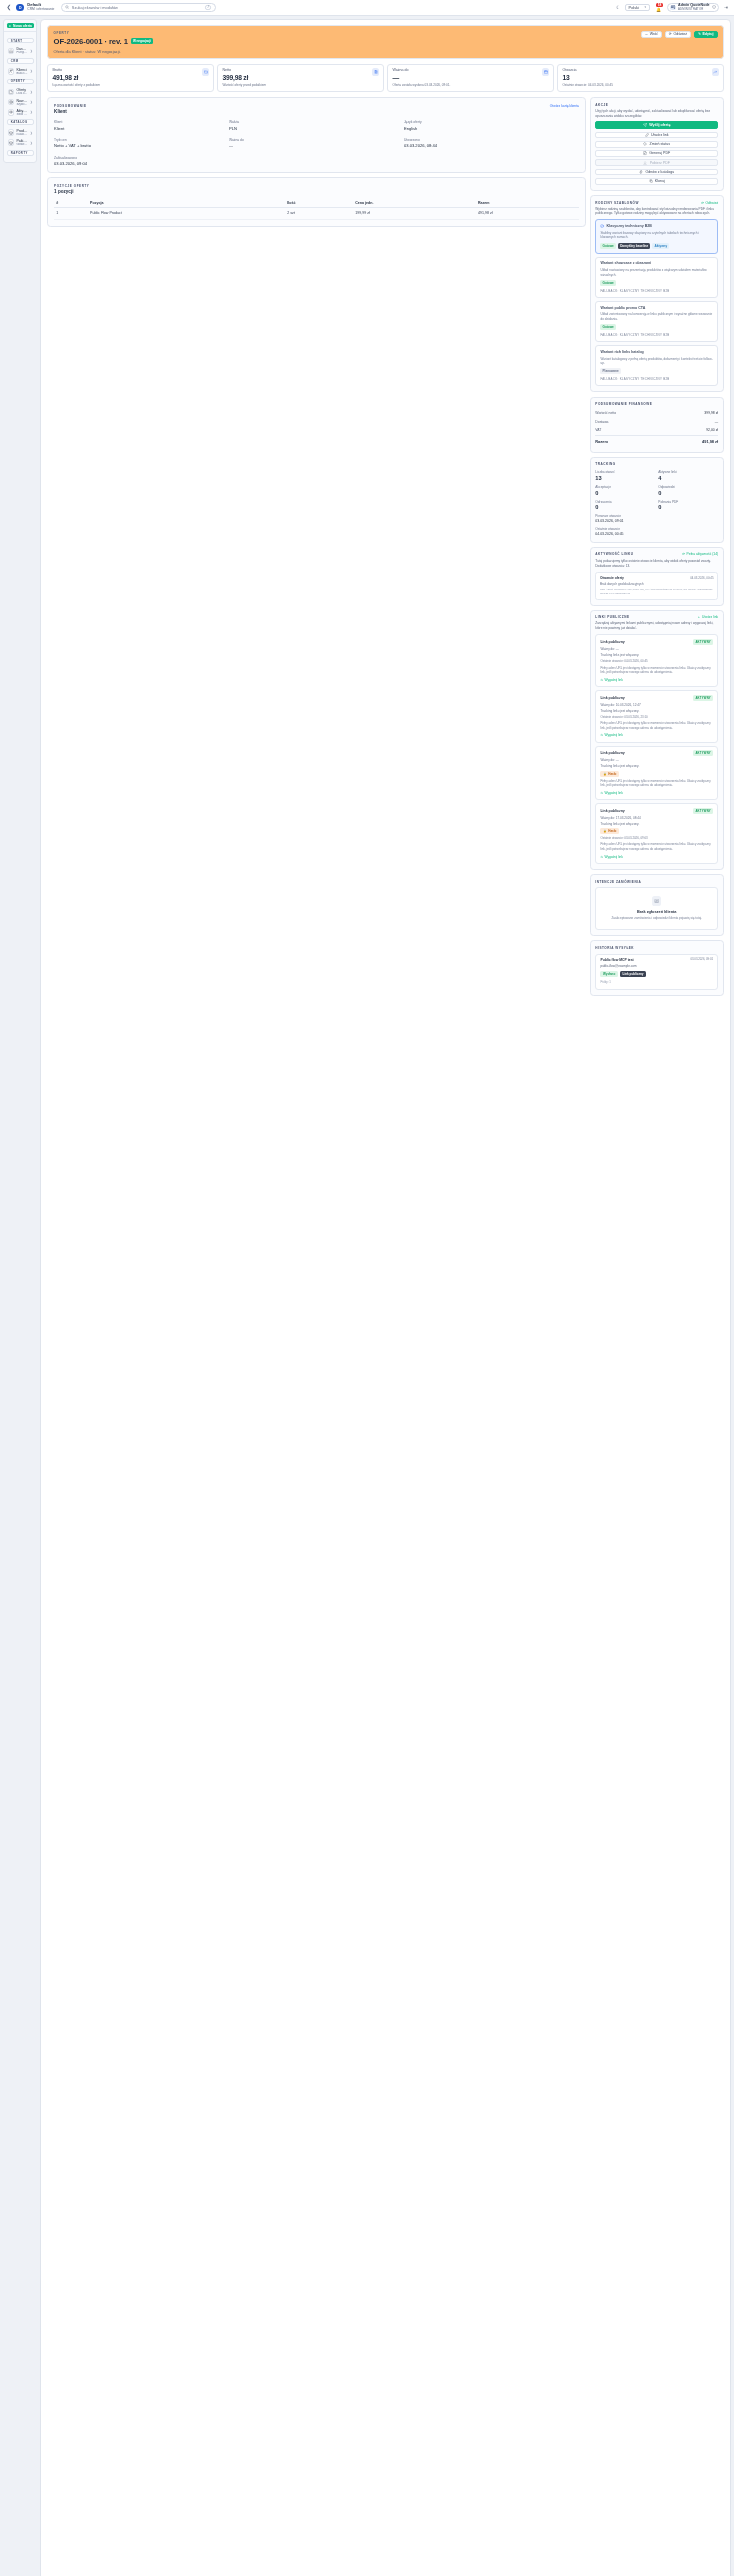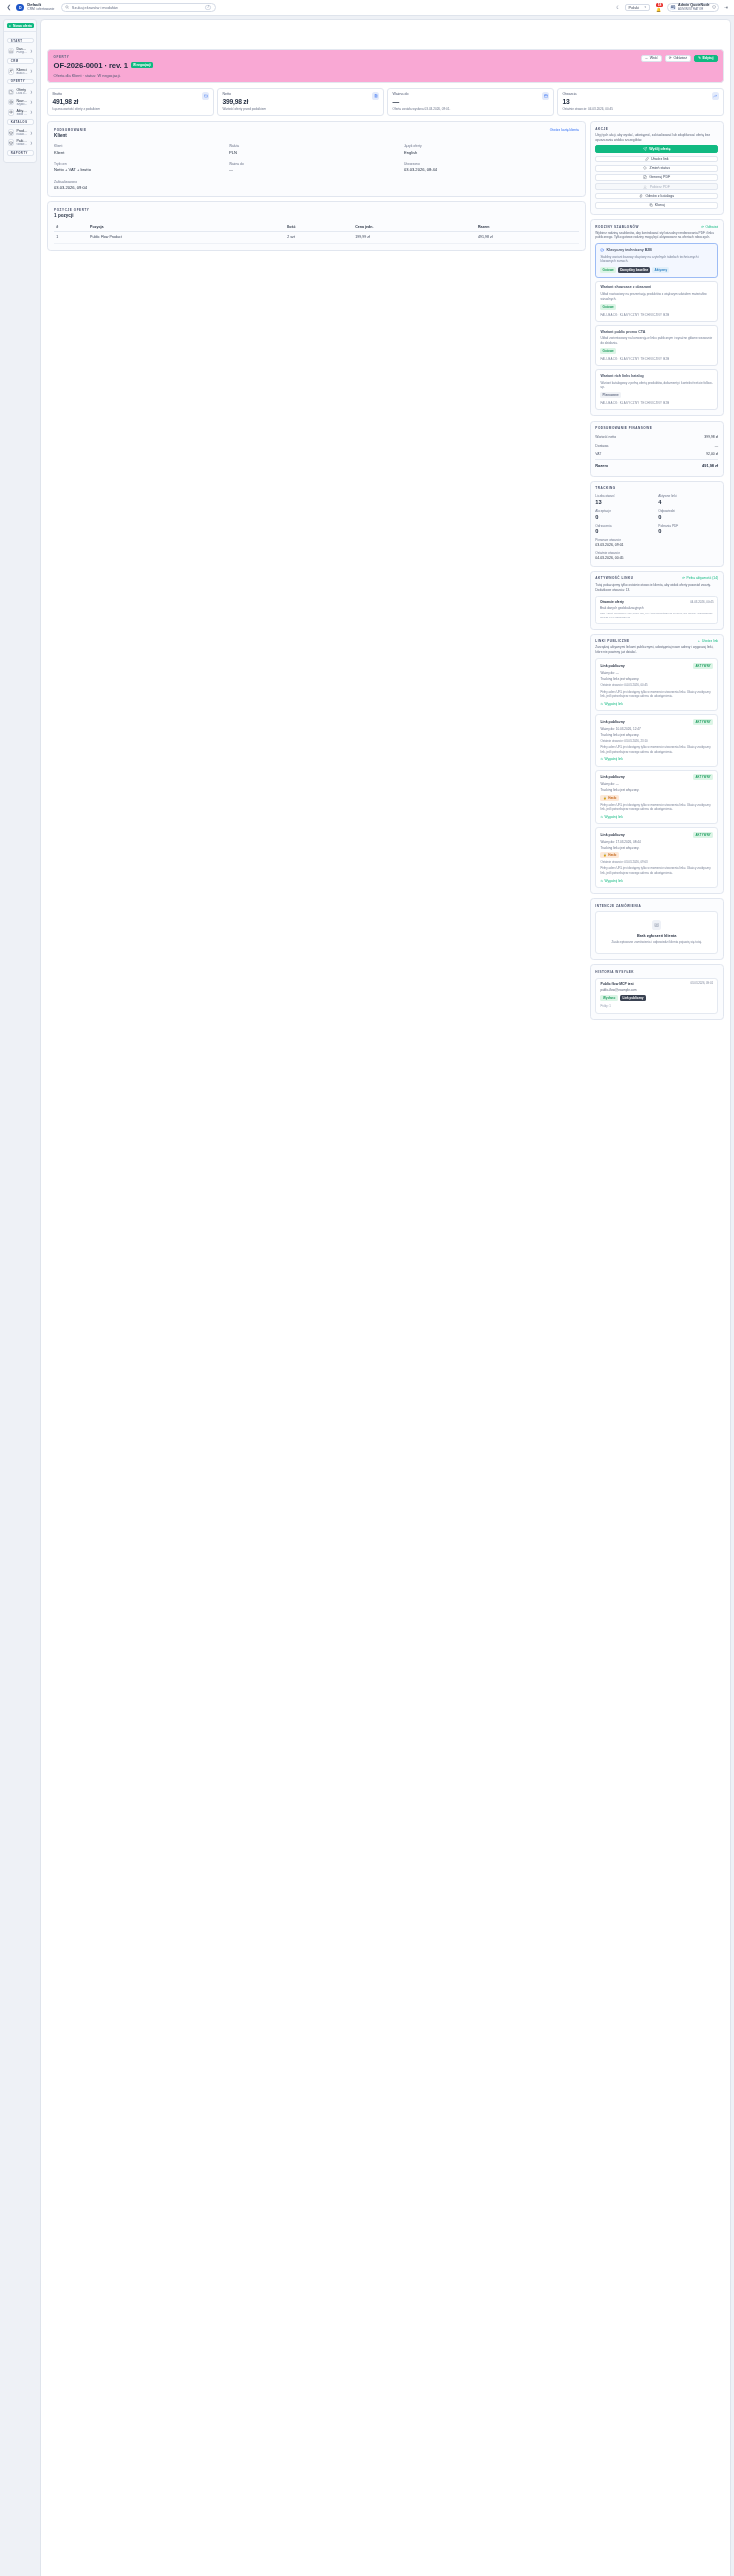--- a/index.html
+++ b/index.html
@@ -40,21 +40,21 @@
   .sec{border:0.5px solid #dde3ec;border-radius:2.1px;height:5.7px;display:flex;align-items:center;padding-left:3.1px;font-size:2.8px;font-weight:700;letter-spacing:0.5px;color:#47506a;margin:2.1px 0 2.6px;background:#fbfcfe;}
   .navitem{display:flex;align-items:center;gap:2.1px;padding:1.5px 1px 1.5px 1px;cursor:pointer;}
   .nav-ic{width:6.7px;height:6.7px;min-width:6.7px;border:0.5px solid #dbe1ea;border-radius:2.1px;display:flex;align-items:center;justify-content:center;background:#fff;}
   .nav-tx{flex:1;min-width:0;line-height:1.15}
   .nav-t{font-size:3.5px;color:#202a3c;white-space:nowrap;overflow:hidden;text-overflow:ellipsis;}
   .nav-d{font-size:2.7px;color:#717c93;white-space:nowrap;overflow:hidden;text-overflow:ellipsis;}
   .nav-ch{font-size:3.1px;color:#97a0b3;}
 
   
   .main{flex:1;margin-left:3.1px;background:#fff;border:0.5px solid #dfe4ec;border-radius:4.1px;padding:5.2px 6.2px 9.3px;}
-  .pagehead{border:0.5px solid #e3e8f0;border-radius:3.6px;padding:4.6px 5.2px;display:flex;align-items:flex-start;background:#f9a8d4;margin-top:24px;}
+  .pagehead{border:0.5px solid #e3e8f0;border-radius:3.6px;padding:4.6px 5.2px;display:flex;align-items:flex-start;background:#fdba74;}
   .eyebrow{font-size:3px;font-weight:700;letter-spacing:0.6px;color:#53607a;}
   h1{font-size:7.7px;font-weight:700;color:#1f2a3d;margin-top:2.1px;display:flex;align-items:center;gap:3.1px;letter-spacing:-0.1px;}
   .pill-green{background:#10b981;color:#fff;font-size:3.1px;font-weight:700;border-radius:1.5px;padding:1px 2.1px;}
   .sub{font-size:3.9px;color:#4d5770;margin-top:2.6px;}
   .headbtns{margin-left:auto;display:flex;gap:2.6px;align-items:center;}
   .btn{height:6.7px;border:0.5px solid #dde3ec;border-radius:2.1px;background:#fff;display:flex;align-items:center;gap:1.5px;padding:0 3.1px;font-size:3.6px;color:#3b465c;cursor:pointer;white-space:nowrap;}
   .btn.primary{background:#10b981;border-color:#10b981;color:#fff;font-weight:600;}
 
   .kpis{display:grid;grid-template-columns:repeat(4,1fr);gap:3.6px;margin-top:4.6px;}
   .kpi{border:0.5px solid #e1e6ef;border-radius:3.1px;padding:3.6px 4.1px 4.1px;background:#fff;position:relative;min-height:26px;}

